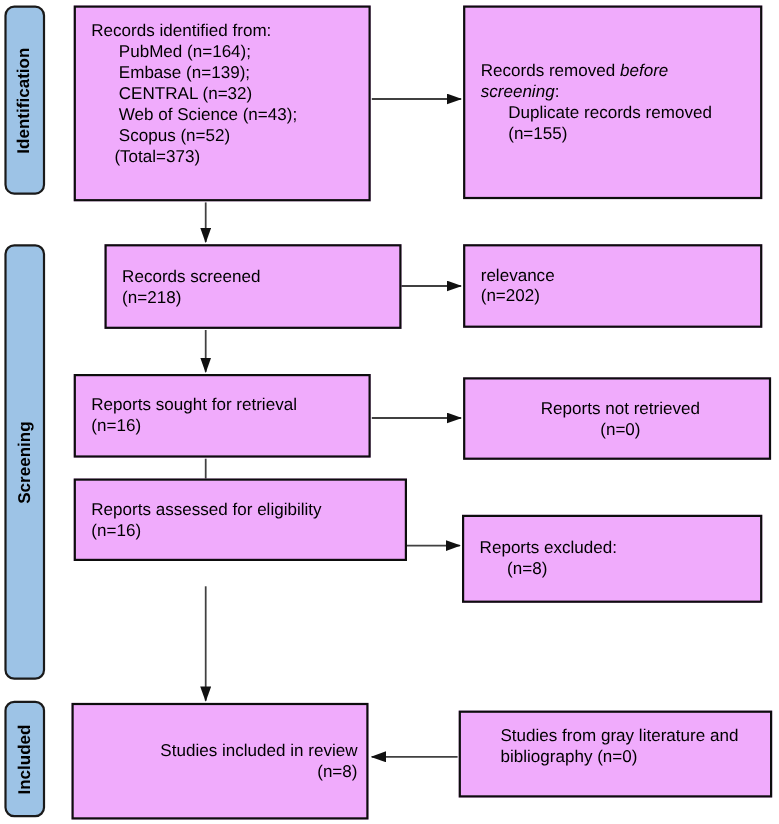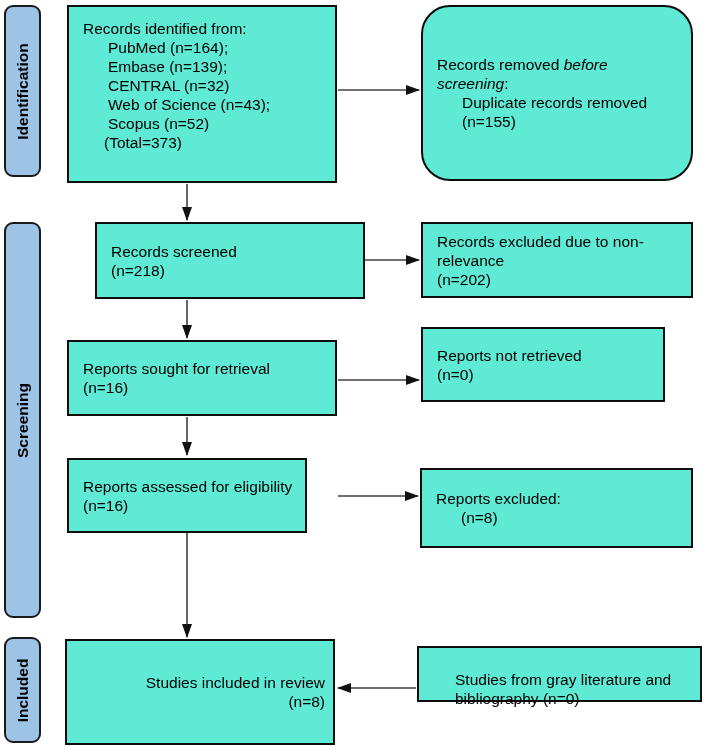--- a/index.html
+++ b/index.html
@@ -35,42 +35,42 @@
   }
   #stage-identification { top: 5px;   height: 172px; }
   #stage-screening      { top: 222px; height: 396px; }
   #stage-included       { top: 637px; height: 106px; }
 
   
   .box {
     position: absolute;
     box-sizing: border-box;
     border: 2px solid #0d0d0d;
-    background: #5eead4;
+    background: #f0abfc;
     display: flex;
     flex-direction: column;
     justify-content: center;
     padding: 6px 8px 6px 14px;
   }
   .box.top-align { justify-content: flex-start; }
   .line { white-space: pre-wrap; }
   .indent    { margin-left: 25px; }
   .indent-sm { margin-left: 21px; }
   em { font-style: italic; }
 
   #box-identified        { left: 67px;  top: 5px;   width: 270px; height: 178px; padding-top: 12px; }
-  #box-removed           { left: 421px; top: 5px;   width: 272px; height: 176px; border-radius: 29px; }
+  #box-removed           { left: 421px; top: 5px;   width: 272px; height: 176px; }
   #box-screened          { left: 67px;  top: 222px; width: 270px; height: 77px; margin-left: 28px; }
   #box-excluded-nonrel   { left: 421px; top: 222px; width: 272px; height: 76px; }
   #box-sought            { left: 67px;  top: 340px; width: 270px; height: 76px; }
-  #box-not-retrieved     { left: 421px; top: 327px; width: 244px; height: 75px; }
-  #box-assessed          { left: 67px;  top: 458px; width: 240px; height: 75px; }
+  #box-not-retrieved     { left: 421px; top: 343px; width: 280px; height: 75px; text-align: center; }
+  #box-assessed          { left: 67px;  top: 435px; width: 303px; height: 75px; }
   #box-reports-excluded  { left: 420px; top: 468px; width: 273px; height: 80px; }
   #box-included-review   { left: 65px;  top: 639px; width: 270px; height: 106px; text-align: right; }
-  #box-gray-literature   { left: 417px; top: 646px; width: 285px; height: 56px; padding-left: 36px; padding-top: 22px; }
+  #box-gray-literature   { left: 417px; top: 646px; width: 285px; height: 79px; padding-left: 36px; padding-top: 12px; }
 
   
   svg.arrows {
     position: absolute;
     inset: 0;
     pointer-events: none;
   }
   svg.arrows line {
     stroke: var(--arrow-line, #404040);
     stroke-width: 1.6;
@@ -126,21 +126,20 @@
     <div class="line indent">Duplicate records removed</div>
     <div class="line indent">(n=155)</div>
   </div>
 
   <div class="box" id="box-screened">
     <div class="line">Records screened</div>
     <div class="line">(n=218)</div>
   </div>
 
   <div class="box" id="box-excluded-nonrel">
-    <div class="line">Records excluded due to non-</div>
     <div class="line">relevance</div>
     <div class="line">(n=202)</div>
   </div>
 
   <div class="box" id="box-sought">
     <div class="line">Reports sought for retrieval</div>
     <div class="line">(n=16)</div>
   </div>
 
   <div class="box" id="box-not-retrieved">

